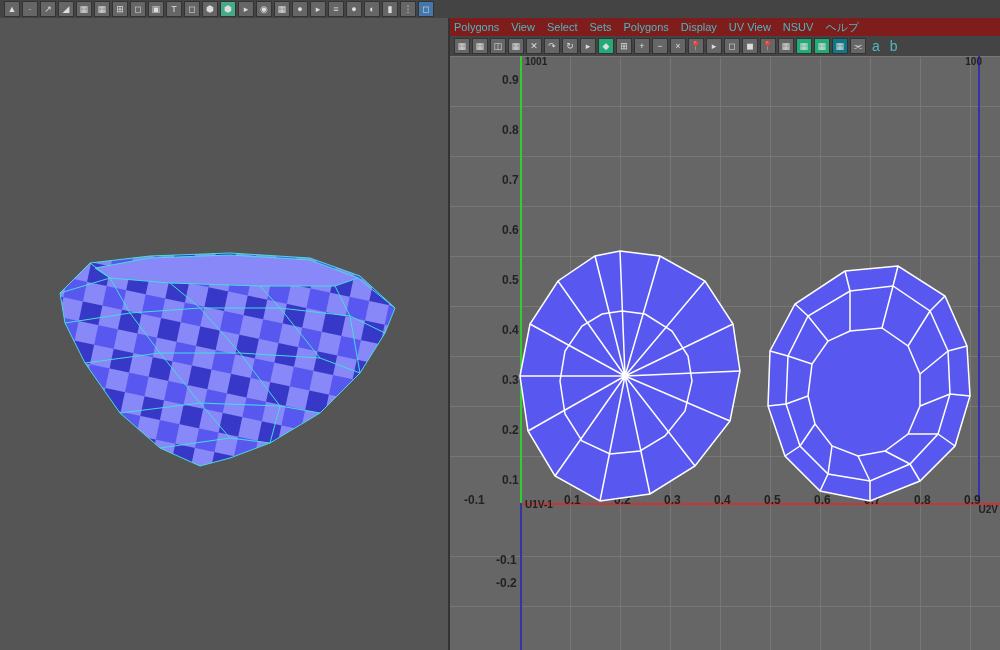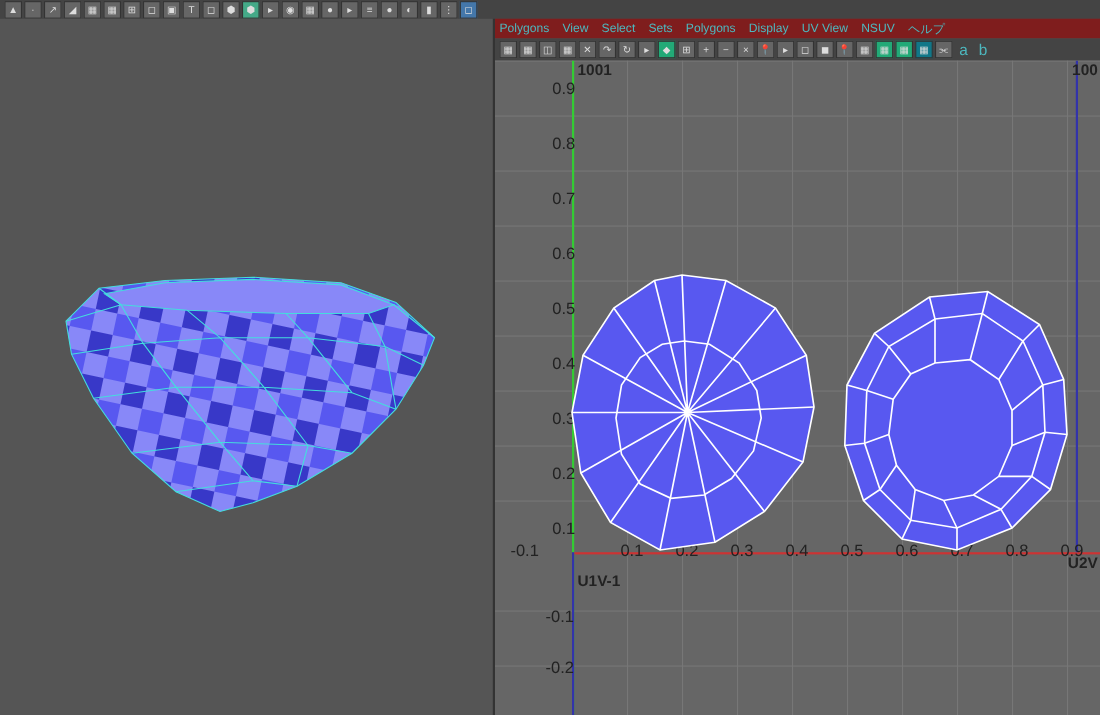--- a/index.html
+++ b/index.html
@@ -90,26 +90,27 @@
 .grid-line {
   position: absolute;
   background: #777;
 }
 .grid-line.h { height: 1px; width: 100%; }
 .grid-line.v { width: 1px; height: 100%; }
 .axis-x { position: absolute; height: 2px; background: #c33; width: 100%; }
 .axis-y { position: absolute; width: 2px; background: #3c3; height: 100%; }
 .axis-label {
   position: absolute;
-  font-size: 15px;
+  font-size: 12px;
   color: #222;
+  font-weight: bold;
 }
 .uv-label {
   position: absolute;
-  font-size: 14px;
+  font-size: 10px;
   color: #222;
   font-weight: bold;
 }
 .uv-shape {
   position: absolute;
 }
 </style>
 </head>
 <body>
 
@@ -240,36 +241,36 @@
       <div class="grid-line v" style="left:520px"></div>
 
       <div class="axis-x" style="top:447px;left:70px"></div>
       <div class="axis-y" style="left:70px;top:0"></div>
 
       <div style="position:absolute;left:528px;top:0;width:2px;height:447px;background:#33a"></div>
 
       <div style="position:absolute;left:70px;top:447px;width:2px;height:300px;background:#33a"></div>
 
       <span class="uv-label" style="left:75px;top:0px">1001</span>
-      <span class="uv-label" style="right:2px;top:0px">100</span>
-      <span class="uv-label" style="left:75px;top:465px">U1V-1</span>
+      <span class="uv-label" style="right:18px;top:0px">100</span>
+      <span class="uv-label" style="left:75px;top:443px">U1V-1</span>
       <span class="uv-label" style="right:2px;top:448px">U2V</span>
 
       <span class="axis-label" style="left:52px;top:17px">0.9</span>
       <span class="axis-label" style="left:52px;top:67px">0.8</span>
       <span class="axis-label" style="left:52px;top:117px">0.7</span>
       <span class="axis-label" style="left:52px;top:167px">0.6</span>
       <span class="axis-label" style="left:52px;top:217px">0.5</span>
       <span class="axis-label" style="left:52px;top:267px">0.4</span>
       <span class="axis-label" style="left:52px;top:317px">0.3</span>
       <span class="axis-label" style="left:52px;top:367px">0.2</span>
       <span class="axis-label" style="left:52px;top:417px">0.1</span>
 
       <span class="axis-label" style="left:46px;top:497px">-0.1</span>
-      <span class="axis-label" style="left:46px;top:544px">-0.2</span>
+      <span class="axis-label" style="left:46px;top:520px">-0.2</span>
 
       <span class="axis-label" style="top:437px;left:14px">-0.1</span>
       <span class="axis-label" style="top:437px;left:114px">0.1</span>
       <span class="axis-label" style="top:437px;left:164px">0.2</span>
       <span class="axis-label" style="top:437px;left:214px">0.3</span>
       <span class="axis-label" style="top:437px;left:264px">0.4</span>
       <span class="axis-label" style="top:437px;left:314px">0.5</span>
       <span class="axis-label" style="top:437px;left:364px">0.6</span>
       <span class="axis-label" style="top:437px;left:414px">0.7</span>
       <span class="axis-label" style="top:437px;left:464px">0.8</span>

